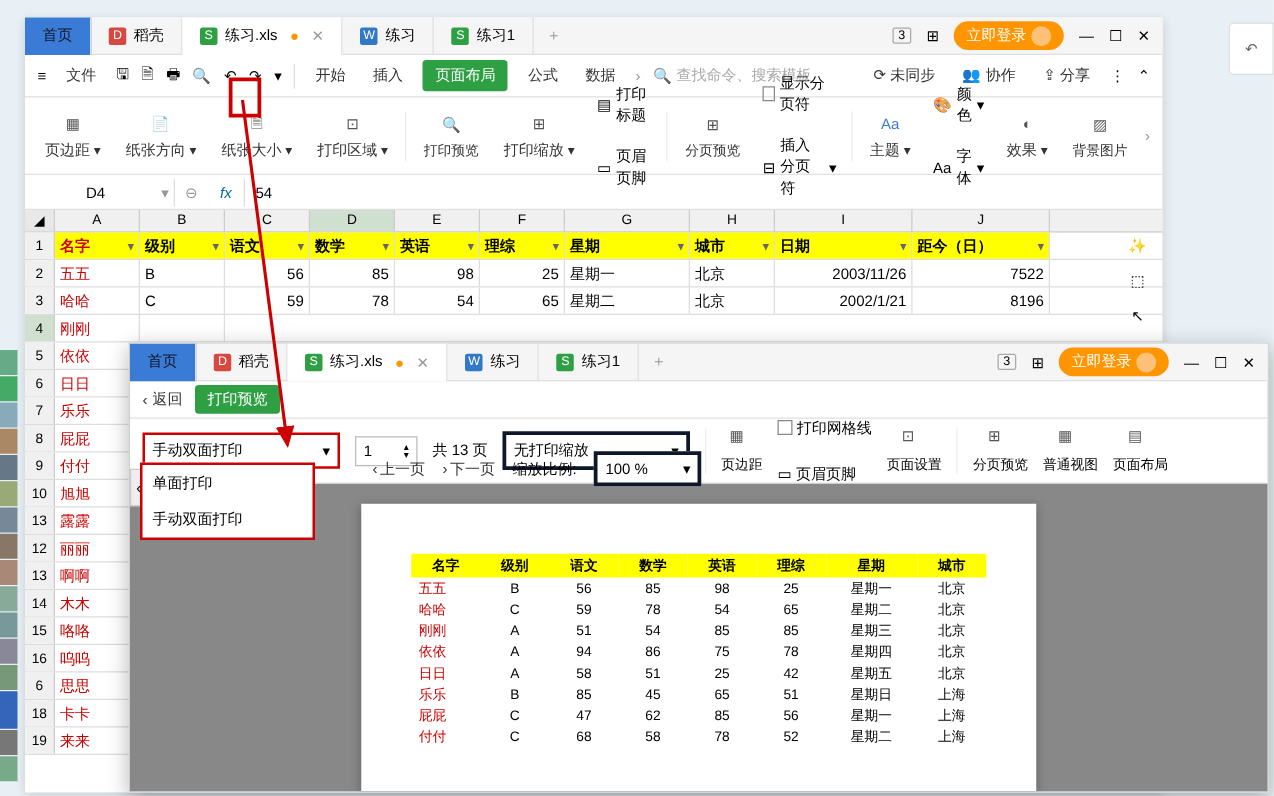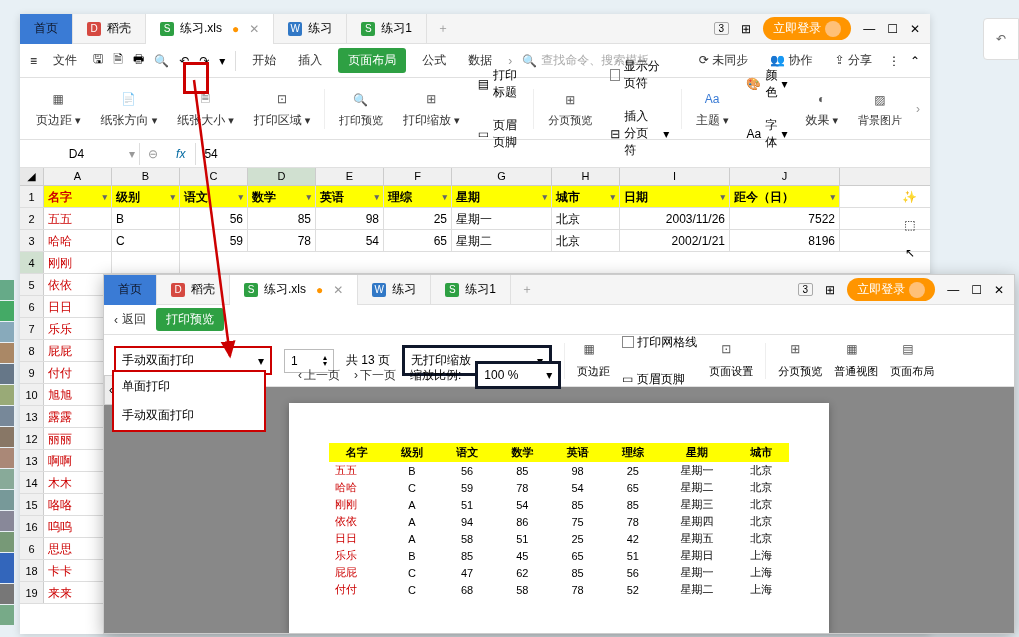--- a/index.html
+++ b/index.html
@@ -434,21 +434,21 @@
         <span>返回</span>
       </span>
     <span class="pv-label">打印预览</span>
   </div>
   <div class="pvtoolbar">
     <div style="position:relative">
       <div class="dropdown open" style="width:158px">
         <span>手动双面打印</span>
           <span>▾</span>
       </div>
-      <div class="dd-pop" style="left:-2px;top:24px;width:154px">
+      <div class="dd-pop" style="left:-2px;top:24px;width:140px">
         <div class="dd-opt">单面打印</div>
         <div class="dd-opt">手动双面打印</div>
       </div>
     </div>
     <div class="spinner">
         <span>1</span>
         <span style="font-size:8px;line-height:6px">▴<br>▾</span>
       </div>
     <span>共 13 页</span>
     <div class="dropdown" style="width:150px">

